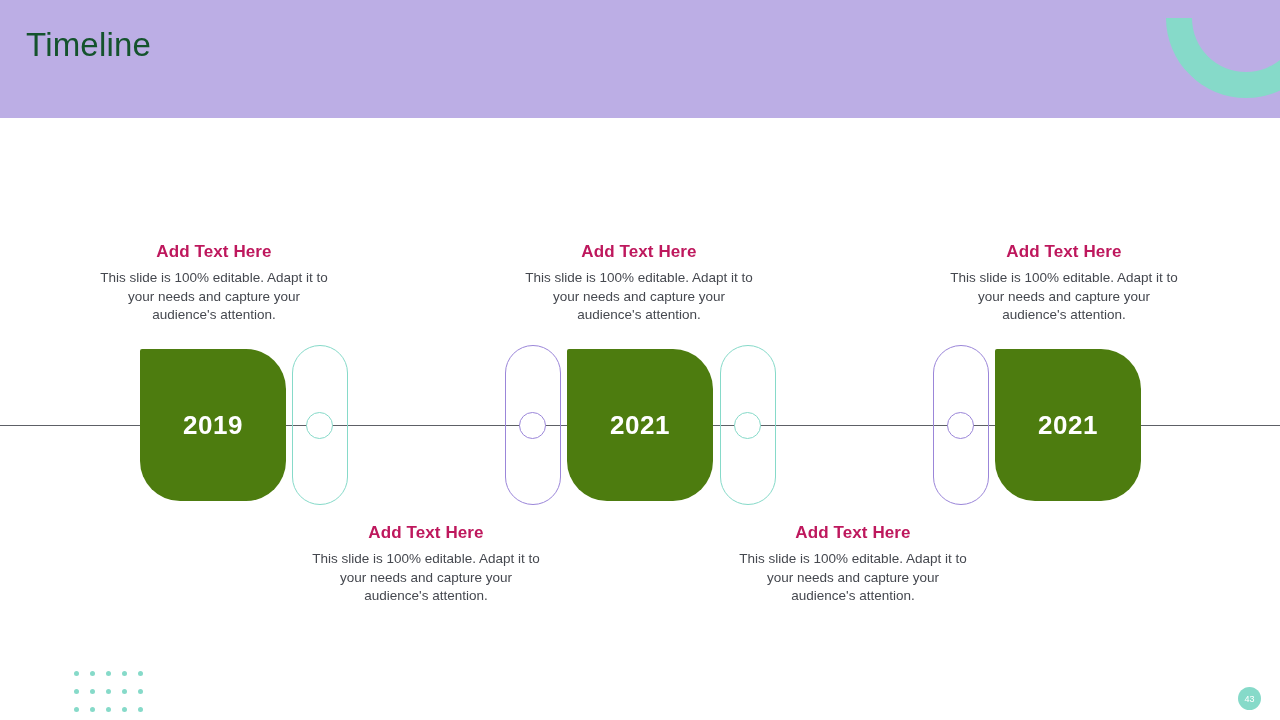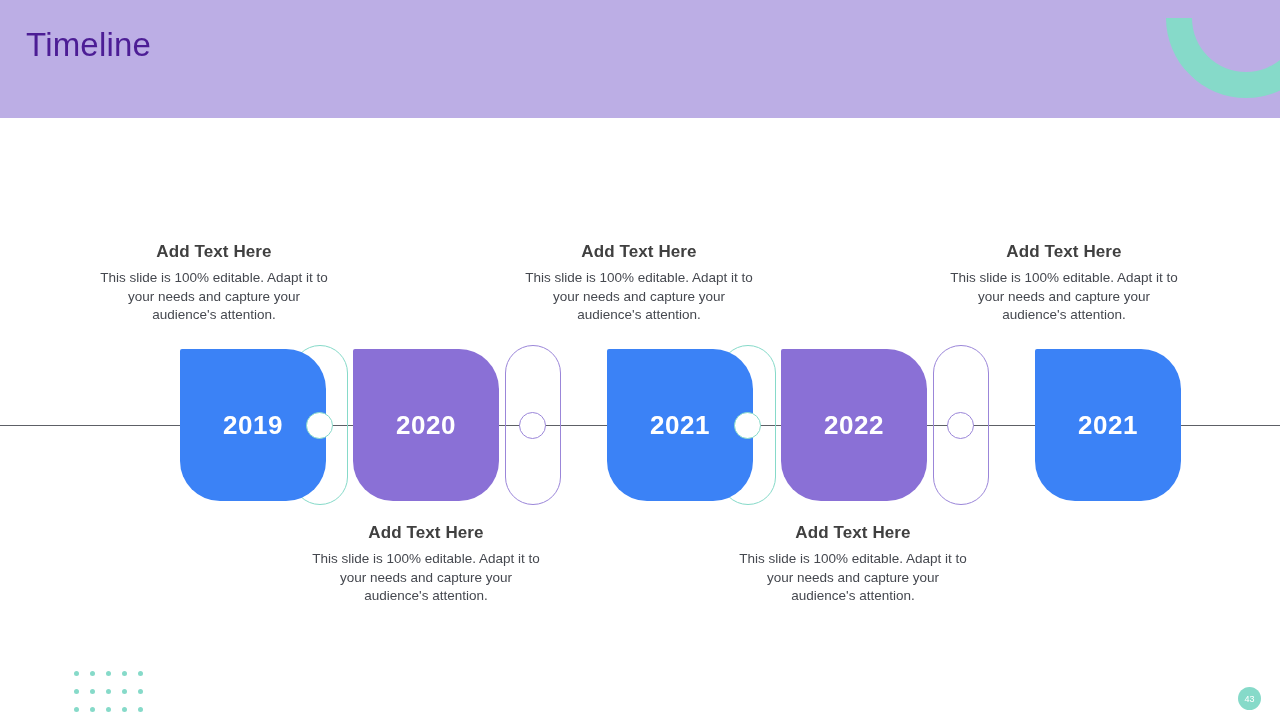--- a/index.html
+++ b/index.html
@@ -17,59 +17,59 @@
   }
   .corner-arc{
     position:absolute; right:-46px; top:-62px;
     width:160px; height:160px; border-radius:50%;
     border:26px solid #86dac9;
     border-right-color:transparent; border-top-color:transparent;
     transform:rotate(-45deg);
   }
   .page-title{
     position:absolute; left:26px; top:26px;
-    font-size:33px; font-weight:400; color:#4c1d95; letter-spacing:0.2px;text-align:center;
+    font-size:33px; font-weight:400; color:#14532d; letter-spacing:0.2px;text-align:center;
   }
 
   
   .timeline-rule{
     position:absolute; left:0; top:425px; width:1280px; height:1.4px;
     background:#5d6066;
   }
 
   
   .stage{ position:absolute; left:0; top:0; width:1280px; height:720px; }
 
   .card{
     position:absolute; top:349px; width:146px; height:152px;
     border-radius:2px 40px 40px 40px;
     display:flex; align-items:center; justify-content:center;
     color:#ffffff; font-size:26px; font-weight:bold; letter-spacing:0.5px;
   }
-  .card.teal{ background:#3b82f6;margin-left:40px; }
+  .card.teal{ background:#4d7c0f; }
   .card.purple{ background:#8a70d6; }
 
   .connector{
     position:absolute; top:345px; width:56px; height:160px;
     border-radius:30px; background:transparent;
   }
   .connector.teal{ border:1.3px solid #86dac9; }
   .connector.purple{ border:1.3px solid #9b86d9; }
 
   .node{
     position:absolute; top:412px; width:27px; height:27px;
     border-radius:50%; background:#ffffff;
   }
   .node.teal{ border:1.3px solid #86dac9; }
   .node.purple{ border:1.3px solid #9b86d9; }
 
   
   .textblock{ position:absolute; width:236px; text-align:center; }
   .tb-title{
-    font-size:17px; font-weight:bold; color:#404040;
+    font-size:17px; font-weight:bold; color:#be185d;
     margin-bottom:7px; letter-spacing:0.1px;
   }
   .tb-body{
     font-size:13.5px; line-height:18.5px; color:#45484f;
   }
 
   
   .dot-grid{
     position:absolute; left:74px; top:671px;
     display:grid; grid-template-columns:repeat(5,16px); grid-auto-rows:18px;
@@ -97,28 +97,22 @@
 <div class="stage">
 
   <div class="connector teal" style="left:292px;"></div>
   <div class="connector purple" style="left:505px;"></div>
   <div class="connector teal" style="left:720px;"></div>
   <div class="connector purple" style="left:933px;"></div>
 
   <div class="card teal" style="left:140px;">
     <span>2019</span>
   </div>
-  <div class="card purple" style="left:353px;">
-    <span>2020</span>
-  </div>
   <div class="card teal" style="left:567px;text-align:center;">
     <span>2021</span>
-  </div>
-  <div class="card purple" style="left:781px;">
-    <span>2022</span>
   </div>
   <div class="card teal" style="left:995px;">
     <span>2021</span>
   </div>
 
   <div class="node teal" style="left:306px;"></div>
   <div class="node purple" style="left:519px;"></div>
   <div class="node teal" style="left:734px;"></div>
   <div class="node purple" style="left:947px;"></div>
 

